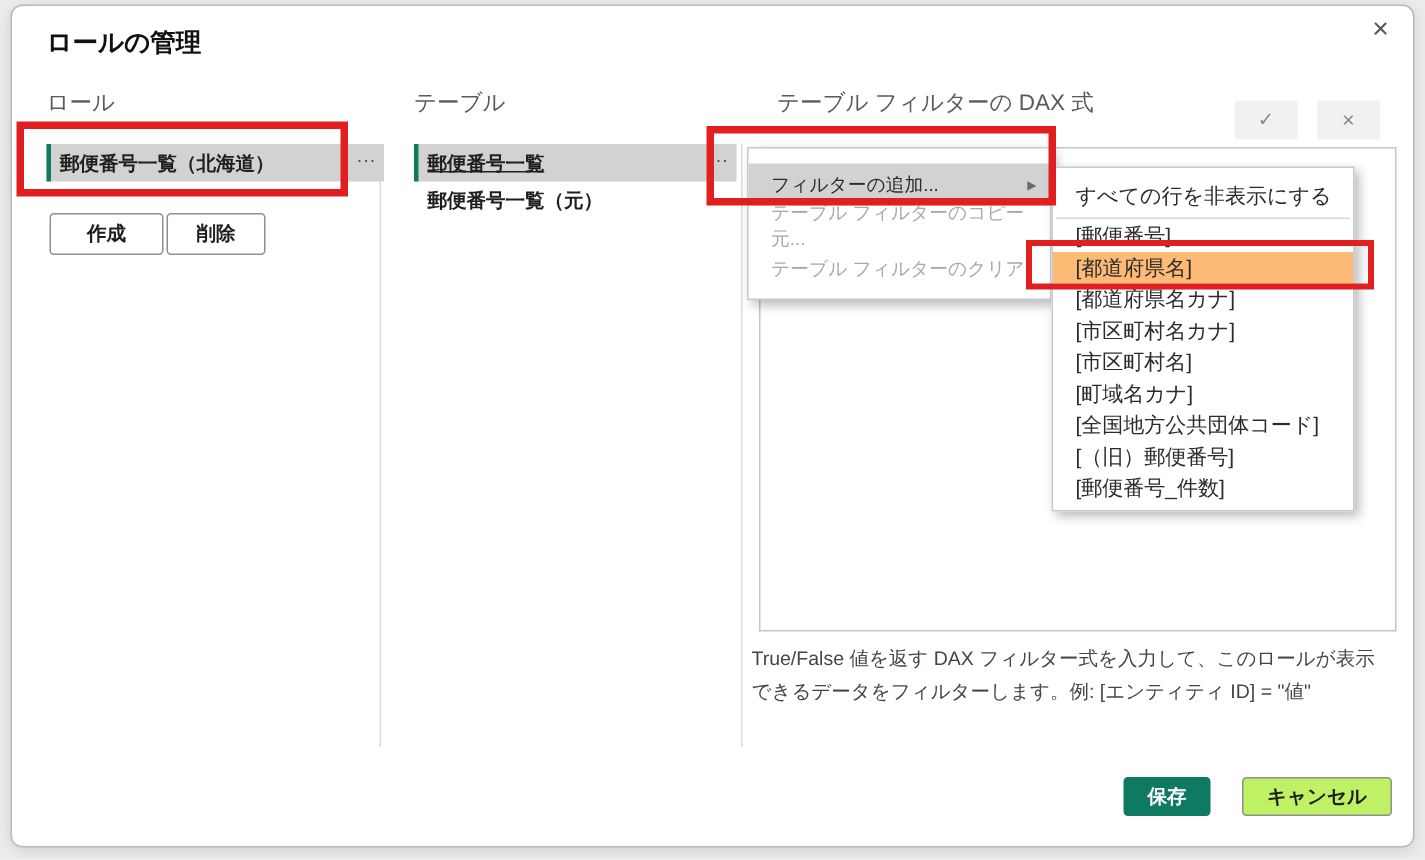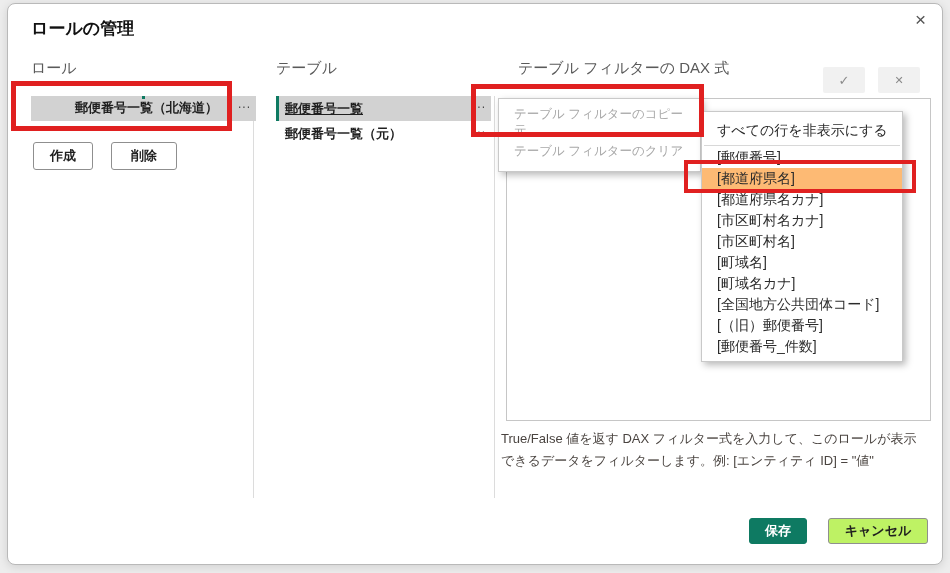--- a/index.html
+++ b/index.html
@@ -13,26 +13,26 @@
   .h-dax { left:510px; top:55px; }
   .vdivider { position:absolute; top:92px; width:1px; height:402px; background:#dcdcdc; }
   .vd1 { left:245px; } .vd2 { left:486px; }
 
   .list-row { position:absolute; height:25px; font-size:13px; font-weight:600; color:#1f1f1f; display:flex; align-items:center; cursor:pointer; }
   .row-stripe { width:3px; height:100%; flex:0 0 3px; }
   .list-row.selected { background:#d2d2d2; }
   .list-row.selected .row-stripe { background:#0e7a62; }
   .row-label { padding-left:6px; white-space:nowrap; overflow:hidden; }
   .row-ellipsis { position:absolute; right:5px; top:1px; font-size:12px; color:#444; letter-spacing:1px; cursor:pointer; background:none; border:none; font-family:inherit; }
-  .role-row { left:23px; top:92px; width:225px;flex-direction:column; }
+  .role-row { left:23px; top:92px; width:225px; }
   .tbl-row1 { left:268px; top:92px; width:215px;text-decoration:underline; }
   .tbl-row2 { left:268px; top:117px; width:215px; }
 
   .btn { position:absolute; background:#fff; border:1px solid #8f8f8f; border-radius:3px; font-size:13px; font-weight:bold; color:#1f1f1f; cursor:pointer; font-family:inherit; }
-  .btn-create { left:25px; top:138px; width:60px; height:28px; }
+  .btn-create { left:25px; top:138px; width:76px; height:28px; }
   .btn-delete { left:103px; top:138px; width:66px; height:28px; }
 
   .mini-btn { position:absolute; top:63px; width:42px; height:26px; background:#f1f1f1; border:none; border-radius:2px; color:#8a8a8a; font-size:13px; cursor:default; font-family:inherit; }
   .mini-check { left:815px; } .mini-x { left:870px; font-size:11px; }
 
   .dax-box { position:absolute; left:498px; top:94px; width:425px; height:323px; border:1px solid #c6c6c6; background:#fff; resize:none; outline:none; font-family:inherit; font-size:13px; padding:6px; }
   .helper { position:absolute; left:493px; top:424px; width:428px; font-size:13px; line-height:1.7; color:#4a4440; }
 
   .menu { position:absolute; background:#fff; border:1px solid #c9c9c9; box-shadow:3px 3px 7px rgba(0,0,0,.28); z-index:5; }
   .ctx-menu { left:490px; top:94px; width:203px; padding:10px 0 6px 0; }
@@ -88,37 +88,40 @@
     <span class="row-label">郵便番号一覧（元）</span>
     <button class="row-ellipsis">...</button>
   </div>
 
   <button class="mini-btn mini-check">✓</button>
   <button class="mini-btn mini-x">✕</button>
   <textarea class="dax-box" style=""></textarea>
   <div class="helper">True/False 値を返す DAX フィルター式を入力して、このロールが表示できるデータをフィルターします。例: [エンティティ ID] = "値"</div>
 
   <div class="menu ctx-menu">
+    <div class="ctx-item hover">
+      <span>フィルターの追加...</span>
+      <span class="ctx-arrow">▶</span>
+    </div>
     <div class="ctx-item disabled">
       <span>テーブル フィルターのコピー元...</span>
     </div>
     <div class="ctx-item disabled">
       <span>テーブル フィルターのクリア</span>
     </div>
   </div>
 
   <div class="menu sub-menu">
     <div class="sub-item first">すべての行を非表示にする</div>
     <div class="sub-sep"></div>
     <div class="sub-item">[郵便番号]</div>
     <div class="sub-item hover">[都道府県名]</div>
     <div class="sub-item">[都道府県名カナ]</div>
     <div class="sub-item">[市区町村名カナ]</div>
     <div class="sub-item">[市区町村名]</div>
-    <div class="sub-item">[町域名]</div>
     <div class="sub-item">[町域名カナ]</div>
     <div class="sub-item">[全国地方公共団体コード]</div>
     <div class="sub-item">[（旧）郵便番号]</div>
     <div class="sub-item">[郵便番号_件数]</div>
   </div>
 
   <div class="annotation anno-role"></div>
   <div class="annotation anno-menu"></div>
   <div class="annotation anno-field"></div>
 

